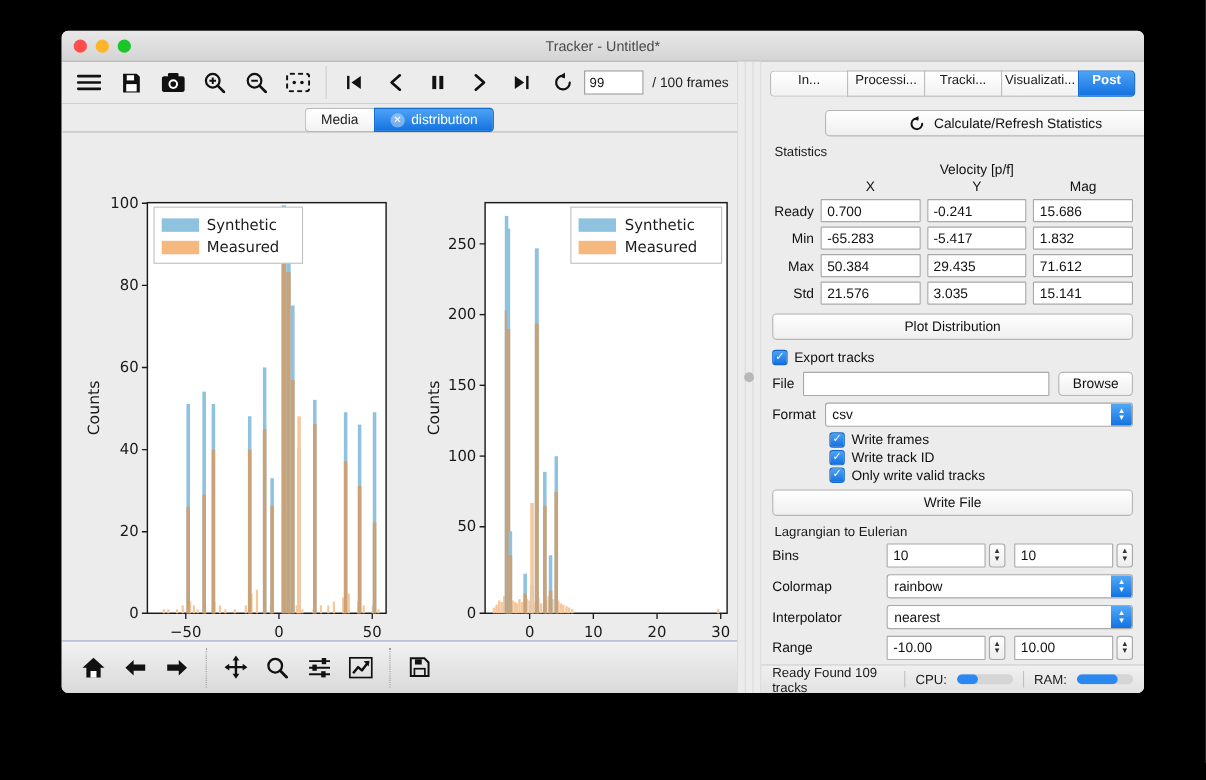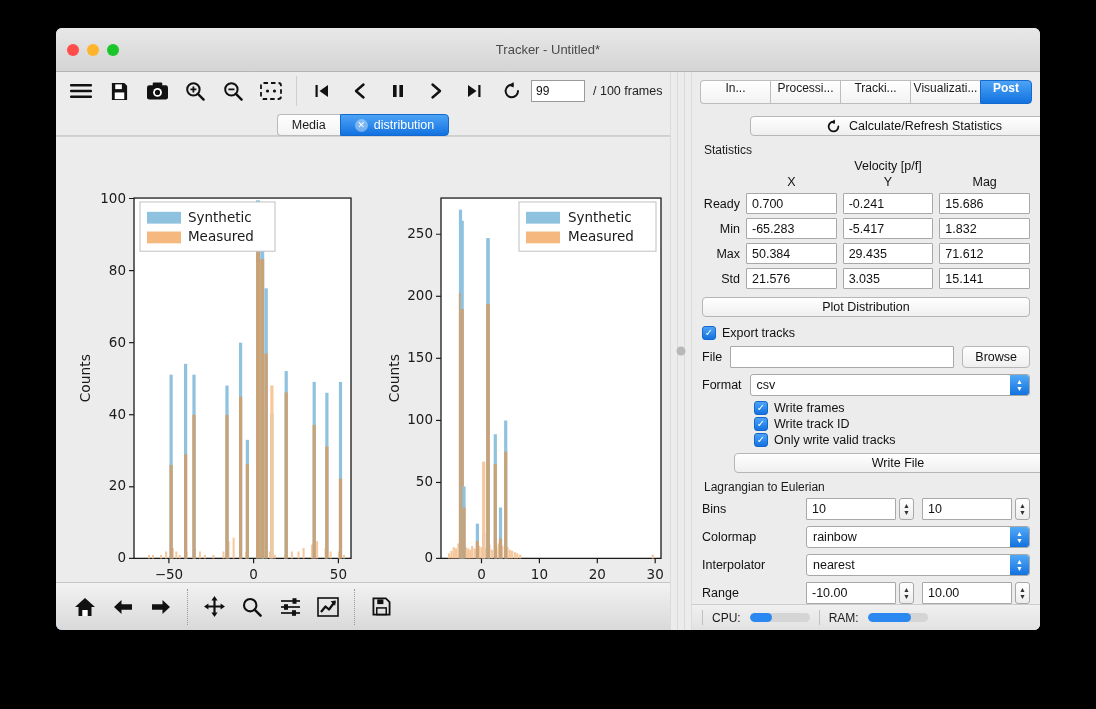--- a/index.html
+++ b/index.html
@@ -16,21 +16,21 @@
     width: 984px; height: 602px;
     background: #ececec;
     border-radius: 6px;
     overflow: hidden;
     box-shadow: 0 6px 24px rgba(0,0,0,0.55);
     display: flex;
     flex-direction: column;
   }
   
   .titlebar {
-    height: 44px;
+    height: 28px;
     background: linear-gradient(#e8e8e8, #d4d4d4);
     border-bottom: 1px solid #b4b4b4;
     display: flex; align-items: center;
     position: relative;
     flex: none;
   }
   .lights { display: flex; gap: 8px; padding-left: 11px; }
   .light { width: 12px; height: 12px; border-radius: 50%; }
   .light.red { background: #ff4d4b; }
   .light.yellow { background: #ffb52b; }
@@ -737,21 +737,21 @@
         </div>
         <div class="cb-row indent" style="margin-top:2px;">
           <span class="cbx">✓</span>
           <span class="cb-label">Write track ID</span>
         </div>
         <div class="cb-row indent" style="margin-top:2px;">
           <span class="cbx">✓</span>
           <span class="cb-label">Only write valid tracks</span>
         </div>
 
-        <div class="btn-wide" style="margin-top:6px;margin-left:32px;">
+        <div class="btn-wide" style="margin-top:6px;">
           <span>Write File</span>
         </div>
 
         <div class="section-label">Lagrangian to Eulerian</div>
 
         <div class="field-row" style="margin-top:2px;">
           <span class="lbl" style="width:96px;">Bins</span>
           <span class="spin-wrap">
             <span class="txt-input">10</span>
             <span class="spinner">▲<br>▼</span>
@@ -786,20 +786,21 @@
           </span>
           <span class="spin-wrap">
             <span class="txt-input">10.00</span>
             <span class="spinner">▲<br>▼</span>
           </span>
         </div>
 
       </div>
 
       <div class="statusbar">
+        <span>Ready Found 109 tracks</span>
         <span class="vdiv"></span>
         <span>CPU:</span>
         <span class="meter">
             <div id="cpu-bar" style="width: 38%;"></div>
           </span>
         <span class="vdiv"></span>
         <span>RAM:</span>
         <span class="meter">
             <div id="ram-bar" style="width: 72%;"></div>
           </span>

